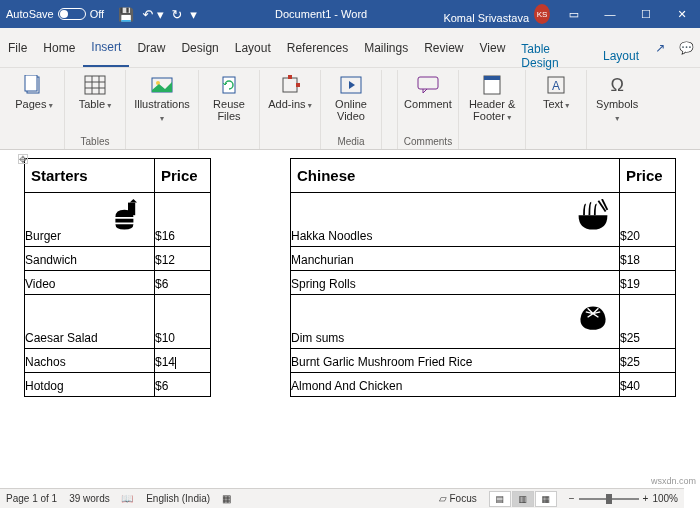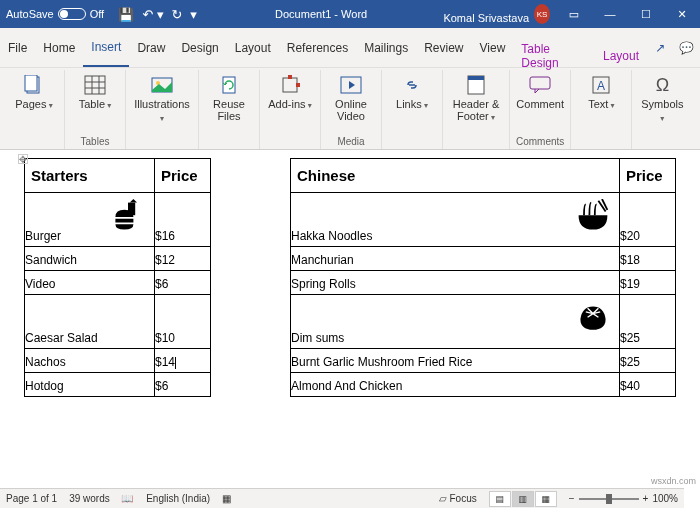--- a/index.html
+++ b/index.html
@@ -15,21 +15,21 @@
 .title { flex: 1; text-align: center; }
 .user { display: flex; align-items: flex-end; gap: 5px; padding: 0 6px; }
 .avatar { width: 16px; height: 20px; border-radius: 50%; background: #c0392b; color: #fff; font-size: 8px; display: flex; align-items: center; justify-content: center; }
 .winbtns { display: flex; }
 .winbtns div { width: 36px; height: 28px; display: flex; align-items: center; justify-content: center; font-size: 11px; }
 
 
 .tabs { height: 40px; background: #f3f2f1; display: flex; align-items: center; font-size: 12px; border-bottom: 1px solid #e1dfdd; }
 .tabs .tab { padding: 0 8px; color: #323130; cursor: pointer; height: 100%; display: flex; align-items: center; }
 .tabs .tab.active { color: #2b579a; border-bottom: 2px solid #2b579a; }
-.tabs .tab.ctx { color: #a21caf; margin-top: 16px; }
+.tabs .tab.ctx { color: #0369a1; margin-top: 16px; }
 .tabs .spacer { flex: 1; }
 .tabs .iconbtn { width: 28px; text-align: center; color: #2b579a; }
 
 
 .ribbon { height: 82px; background: #f3f2f1; display: flex; border-bottom: 1px solid #d2d0ce; padding: 2px 4px 0; }
 .group { display: flex; flex-direction: column; align-items: center; border-right: 1px solid #e1dfdd; padding: 0 6px; }
 .group:last-child { border-right: none; }
 .group-items { display: flex; align-items: flex-start; gap: 4px; flex: 1; }
 .btn-lg { display: flex; flex-direction: column; align-items: center; width: 48px; font-size: 11px; color: #323130; padding-top: 4px; gap: 2px; }
 .btn-lg .ico { width: 24px; height: 22px; display: flex; align-items: center; justify-content: center; }
@@ -193,59 +193,49 @@
               <rect x="1" y="1" width="20" height="16" fill="none" stroke="#2b579a"></rect>
               <path d="M9 5 L15 9 L9 13 Z" fill="#2b579a"></path>
             </svg>
           </div>
         <div class="lbl">Online Video</div>
       </div>
     </div>
     <div class="group-label">Media</div>
   </div>
   <div class="group">
-    <div class="group-items">
-      <div class="btn-lg">
-        <div class="ico">
-            <svg width="20" height="20">
-              <path d="M6 10 A3 3 0 0 1 9 7 L11 7 M14 10 A3 3 0 0 1 11 13 L9 13 M7 10 L13 10" stroke="#2b579a" fill="none" stroke-width="1.5"></path>
-            </svg>
-          </div>
-        <div class="lbl dd">Links</div>
-      </div>
-    </div>
-    <div class="group-label">&nbsp;</div>
+    <div class="group-label">&nbsp;</div>
+  </div>
+  <div class="group">
+    <div class="group-items">
+      <div class="btn-lg">
+        <div class="ico">
+            <svg width="22" height="18">
+              <rect x="1" y="1" width="20" height="12" rx="2" fill="none" stroke="#7b2d8e"></rect>
+              <path d="M6 13 L6 17 L10 13" fill="none" stroke="#7b2d8e"></path>
+            </svg>
+          </div>
+        <div class="lbl">Comment</div>
+      </div>
+    </div>
+    <div class="group-label">Comments</div>
   </div>
   <div class="group">
     <div class="group-items">
       <div class="btn-lg" style="width:54px">
         <div class="ico">
             <svg width="18" height="20">
               <rect x="1" y="1" width="16" height="18" fill="#fff" stroke="#505050"></rect>
               <rect x="1" y="1" width="16" height="4" fill="#2b579a"></rect>
             </svg>
           </div>
         <div class="lbl dd">Header &amp; Footer</div>
       </div>
     </div>
     <div class="group-label">&nbsp;</div>
-  </div>
-  <div class="group">
-    <div class="group-items">
-      <div class="btn-lg">
-        <div class="ico">
-            <svg width="22" height="18">
-              <rect x="1" y="1" width="20" height="12" rx="2" fill="none" stroke="#7b2d8e"></rect>
-              <path d="M6 13 L6 17 L10 13" fill="none" stroke="#7b2d8e"></path>
-            </svg>
-          </div>
-        <div class="lbl">Comment</div>
-      </div>
-    </div>
-    <div class="group-label">Comments</div>
   </div>
   <div class="group">
     <div class="group-items">
       <div class="btn-lg">
         <div class="ico">
             <svg width="18" height="18">
               <rect x="1" y="1" width="16" height="16" fill="none" stroke="#505050"></rect>
               <text x="5" y="14" font-size="12" fill="#2b579a">A</text>
             </svg>
           </div>

